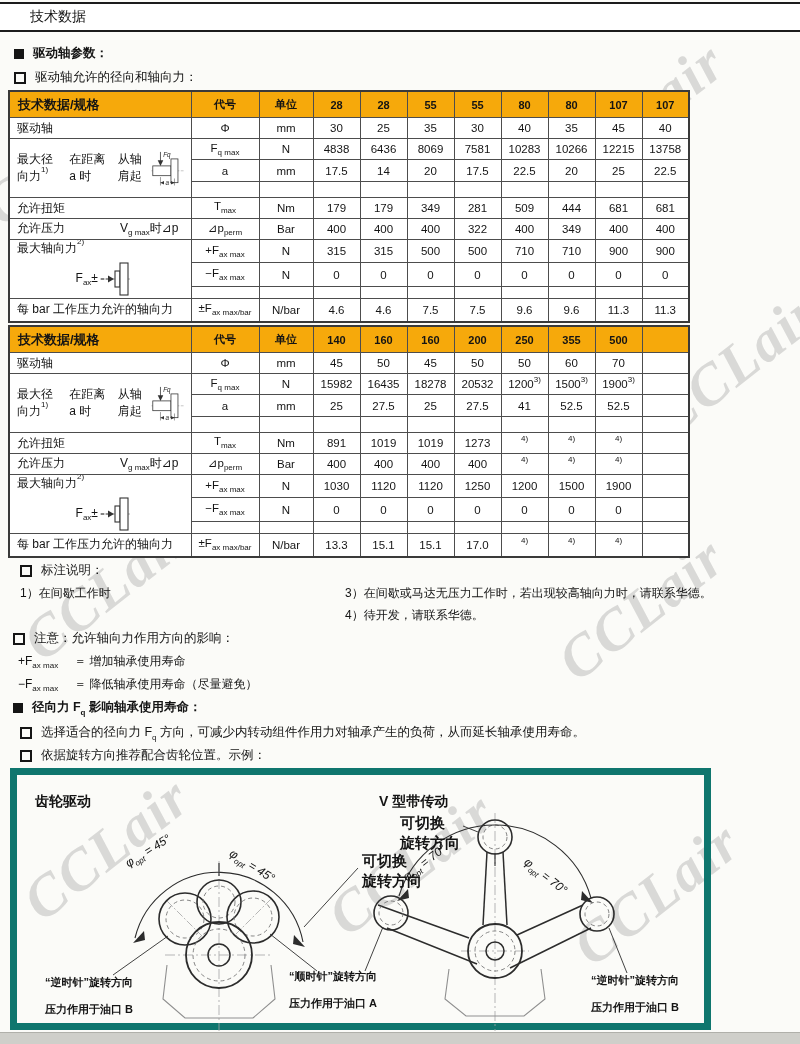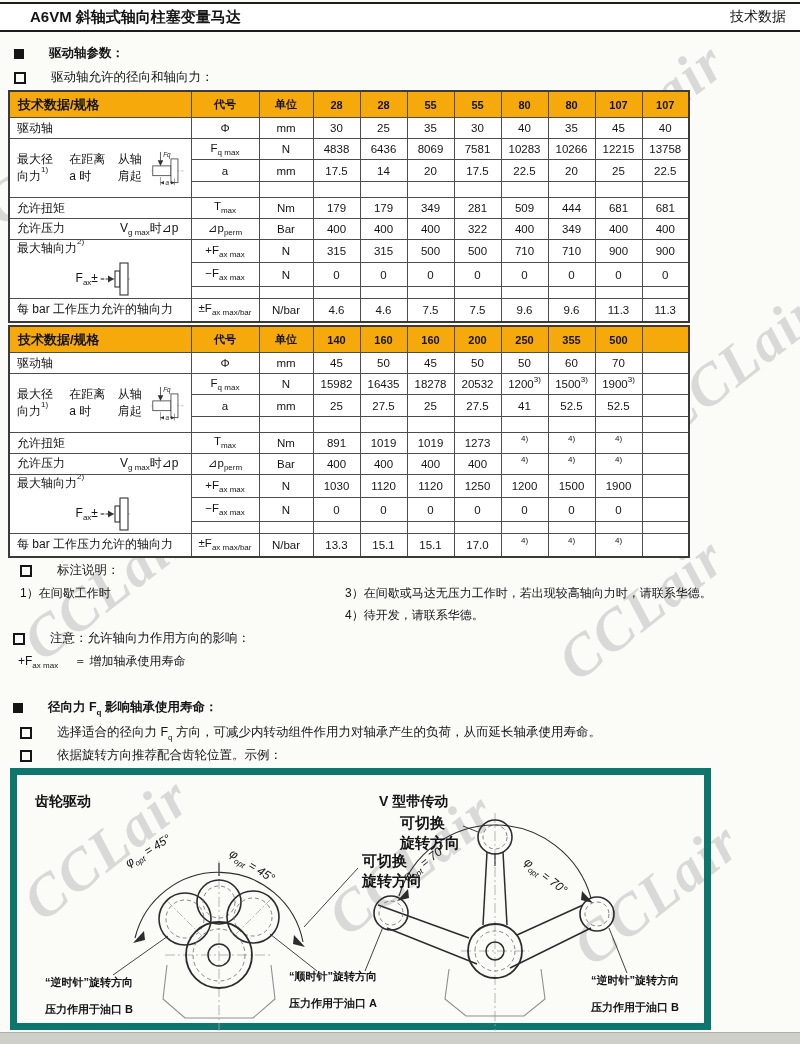--- a/index.html
+++ b/index.html
@@ -9,21 +9,21 @@
   .wm{position:absolute;font-family:"Liberation Serif","DejaVu Serif",serif;
       font-style:italic;font-weight:bold;font-size:58px;letter-spacing:2px;
       color:rgba(140,140,140,0.30);transform:rotate(-38deg);white-space:nowrap;pointer-events:none;}
   
   .hdr{position:absolute;left:0;top:2px;width:800px;height:30px;background:#ffffff;
        border-top:2px solid #1c1c1c;border-bottom:2px solid #1c1c1c;box-sizing:border-box;
        display:flex;align-items:center;justify-content:space-between;padding:0 14px 0 30px;}
   .hdr-title{font-size:15px;font-weight:bold;}
   .hdr-right{font-size:14px;}
   
-  .brow{position:absolute;display:flex;align-items:center;gap:25px;font-size:12.5px;white-space:nowrap;}
+  .brow{position:absolute;display:flex;align-items:center;gap:9px;font-size:12.5px;white-space:nowrap;}
   .brow.bold{font-weight:bold;}
   .sq-f{width:10px;height:10px;background:#151515;flex:0 0 auto;}
   .sq-o{width:8px;height:8px;border:2px solid #151515;background:transparent;flex:0 0 auto;}
   
   .dtable{position:absolute;left:8px;border-collapse:collapse;table-layout:fixed;width:682px;background:#ffffff;
           border:2px solid #3a3a3a;}
   .dtable th,.dtable td{border:1px solid #4d4d4d;font-size:11.5px;padding:0 2px;text-align:center;
           vertical-align:middle;overflow:hidden;}
   .dtable thead th{background:#F6A90B;font-weight:bold;font-size:11px;height:25px;}
   .dtable th.h-spec{text-align:left;padding-left:8px;font-size:13px;}
@@ -65,21 +65,20 @@
   <div class="wm" style="left:545px;top:80px;">CCLair</div>
   <div class="wm" style="left:150px;top:365px;">CCLair</div>
   <div class="wm" style="left:640px;top:330px;">CCLair</div>
   <div class="wm" style="left:10px;top:555px;">CCLair</div>
   <div class="wm" style="left:545px;top:575px;">CCLair</div>
   <div class="wm" style="left:10px;top:815px;">CCLair</div>
   <div class="wm" style="left:315px;top:830px;">CCLair</div>
   <div class="wm" style="left:560px;top:860px;">CCLair</div>
 
   <div class="hdr">
-    <span class="hdr-title">A6VM 斜轴式轴向柱塞变量马达</span>
     <span class="hdr-right">技术数据</span>
   </div>
 
   <div class="brow bold" style="left:14px;top:45px;">
     <span class="sq-f"></span>
     <span>驱动轴参数：</span>
   </div>
   <div class="brow" style="left:14px;top:69px;">
     <span class="sq-o"></span>
     <span>驱动轴允许的径向和轴向力：</span>
@@ -491,20 +490,23 @@
   <div class="nline" style="left:345px;top:585px;">3）在间歇或马达无压力工作时，若出现较高轴向力时，请联系华德。</div>
   <div class="nline" style="left:345px;top:607px;">4）待开发，请联系华德。</div>
 
   <div class="brow" style="left:13px;top:630px;">
     <span class="sq-o"></span>
     <span>注意：允许轴向力作用方向的影响：</span>
   </div>
   <div class="nline fpiece" style="left:18px;top:653px;">
     <span><span>+F</span><sub>ax max</sub></span><span class="eqtxt">＝ 增加轴承使用寿命</span>
   </div>
+  <div class="nline fpiece" style="left:18px;top:676px;">
+    <span><span>−F</span><sub>ax max</sub></span><span class="eqtxt">＝ 降低轴承使用寿命（尽量避免）</span>
+  </div>
 
   <div class="brow bold" style="left:13px;top:699px;">
     <span class="sq-f"></span>
     <span class="fpiece"><span>径向力 F</span><sub>q</sub><span> 影响轴承使用寿命：</span></span>
   </div>
   <div class="brow" style="left:20px;top:724px;">
     <span class="sq-o"></span>
     <span class="fpiece"><span>选择适合的径向力 F</span><sub>q</sub><span> 方向，可减少内转动组件作用力对轴承产生的负荷，从而延长轴承使用寿命。</span></span>
   </div>
   <div class="brow" style="left:20px;top:747px;">

